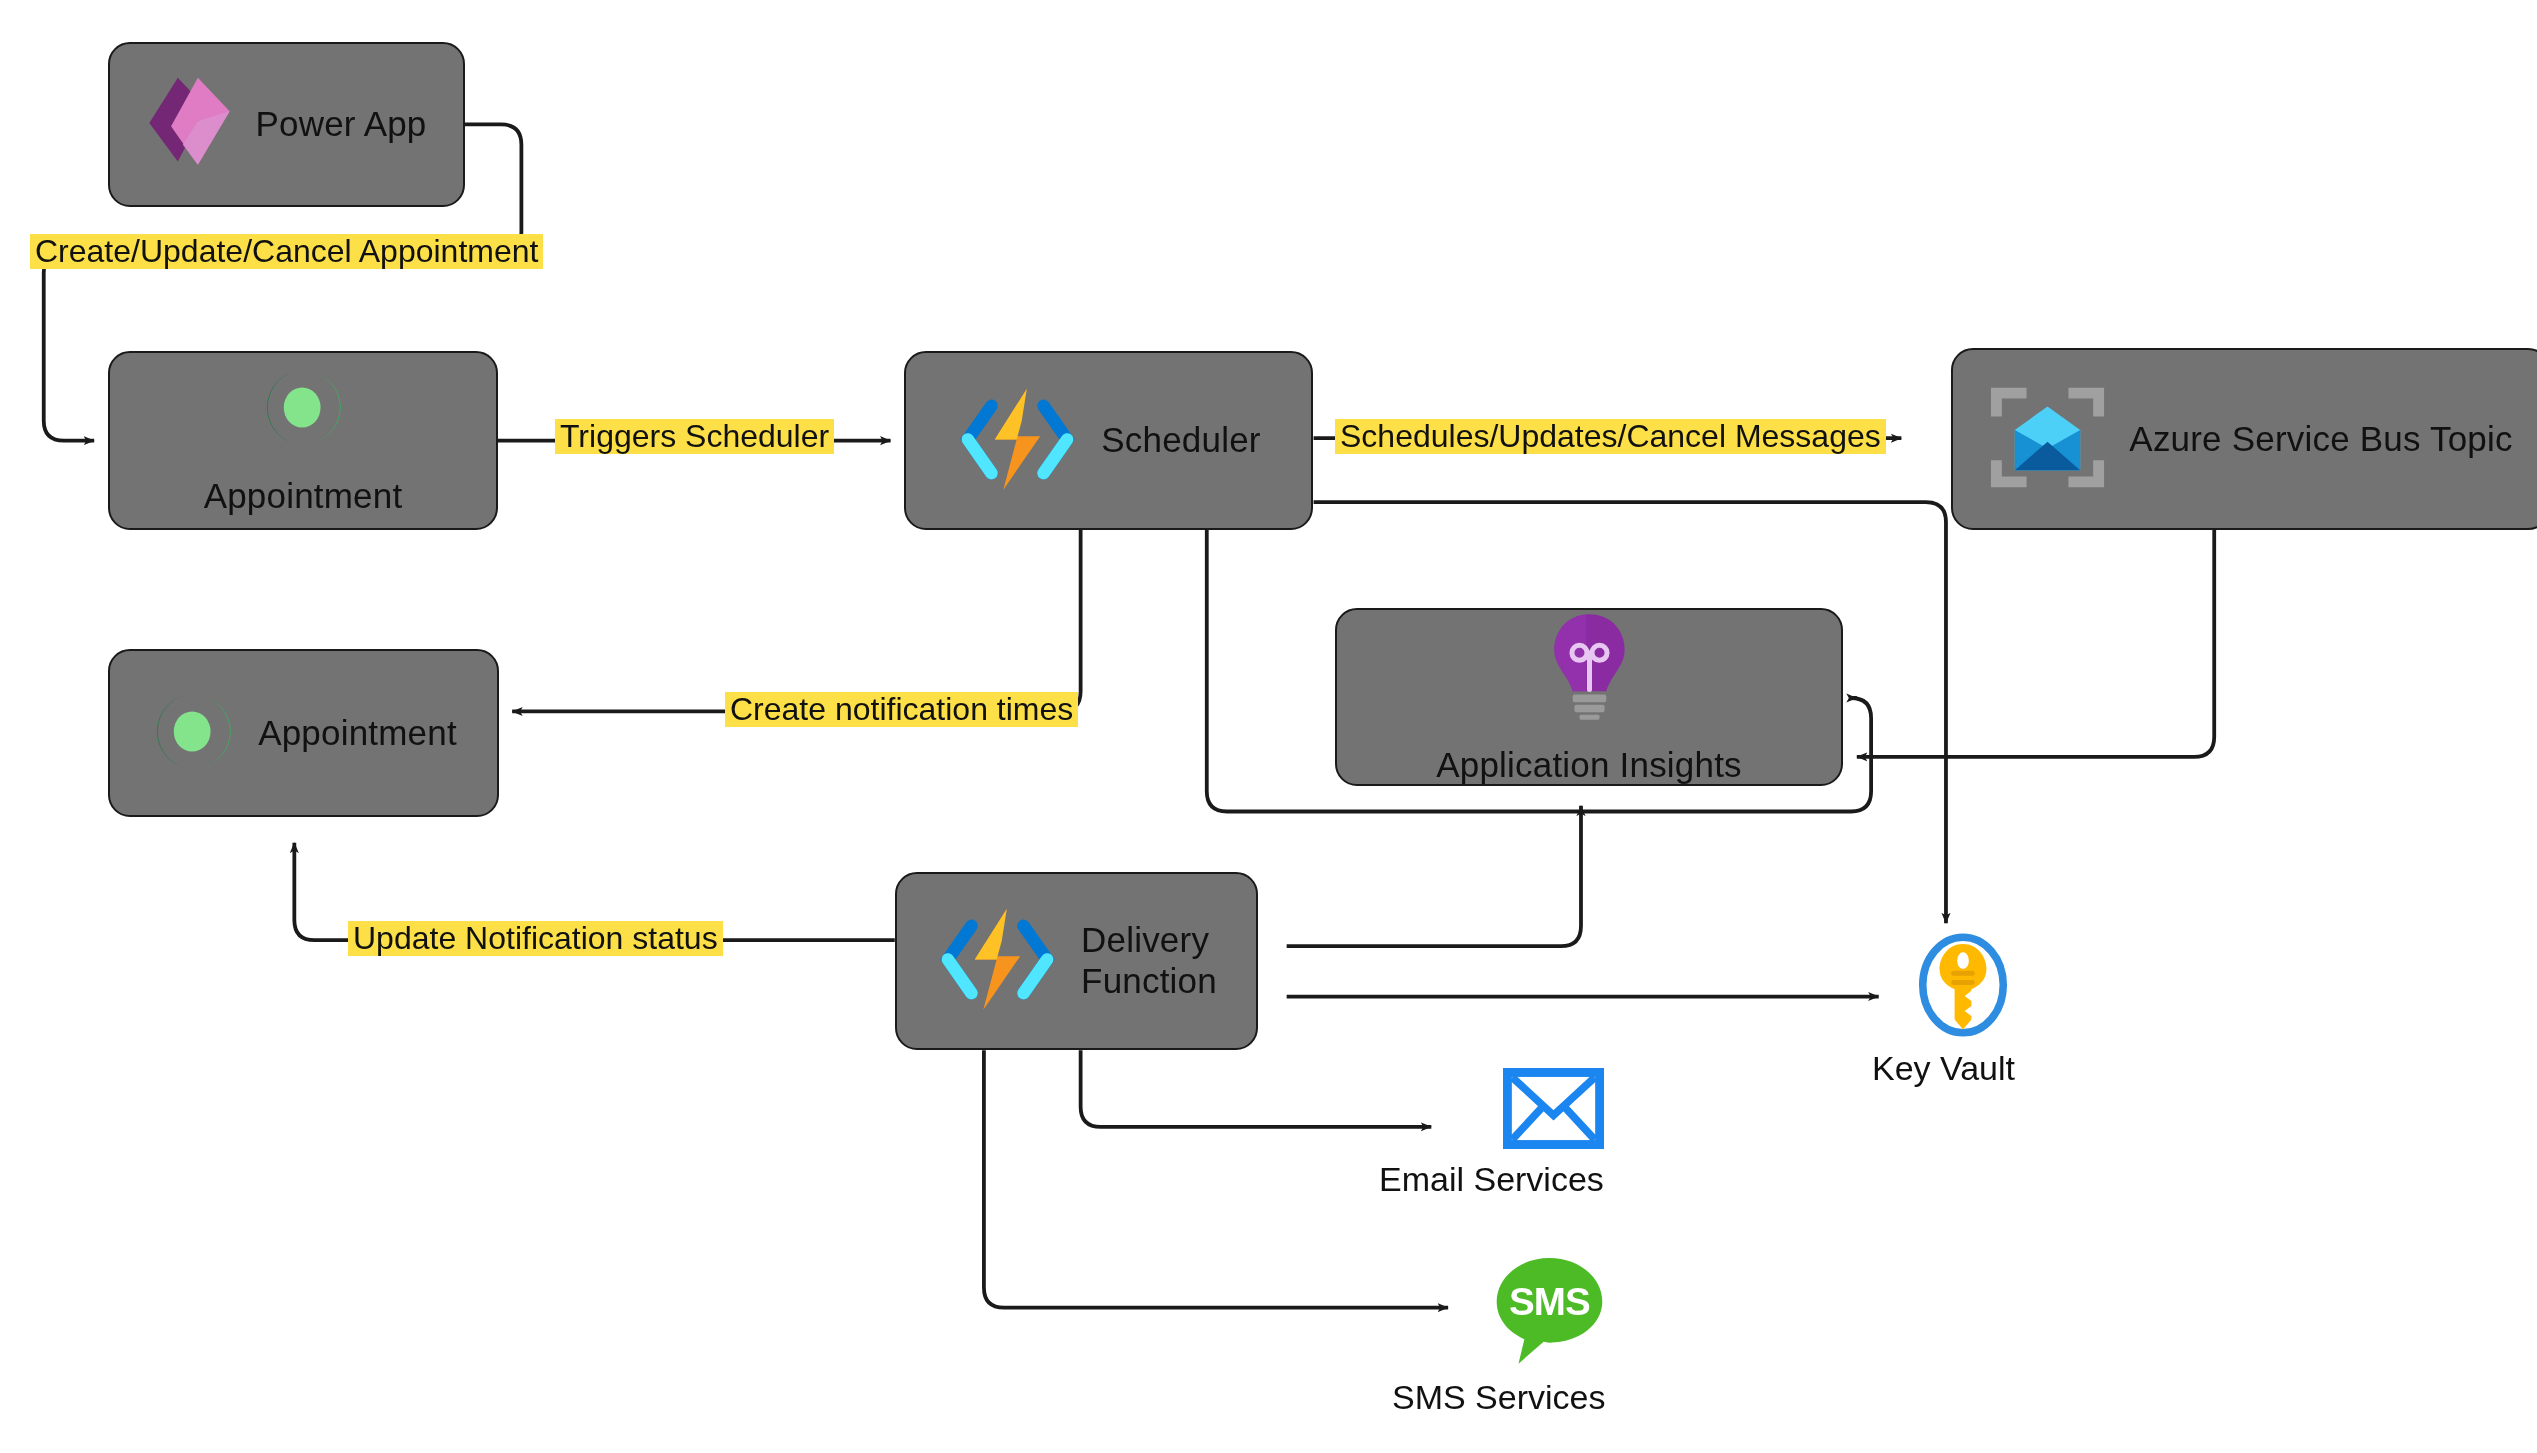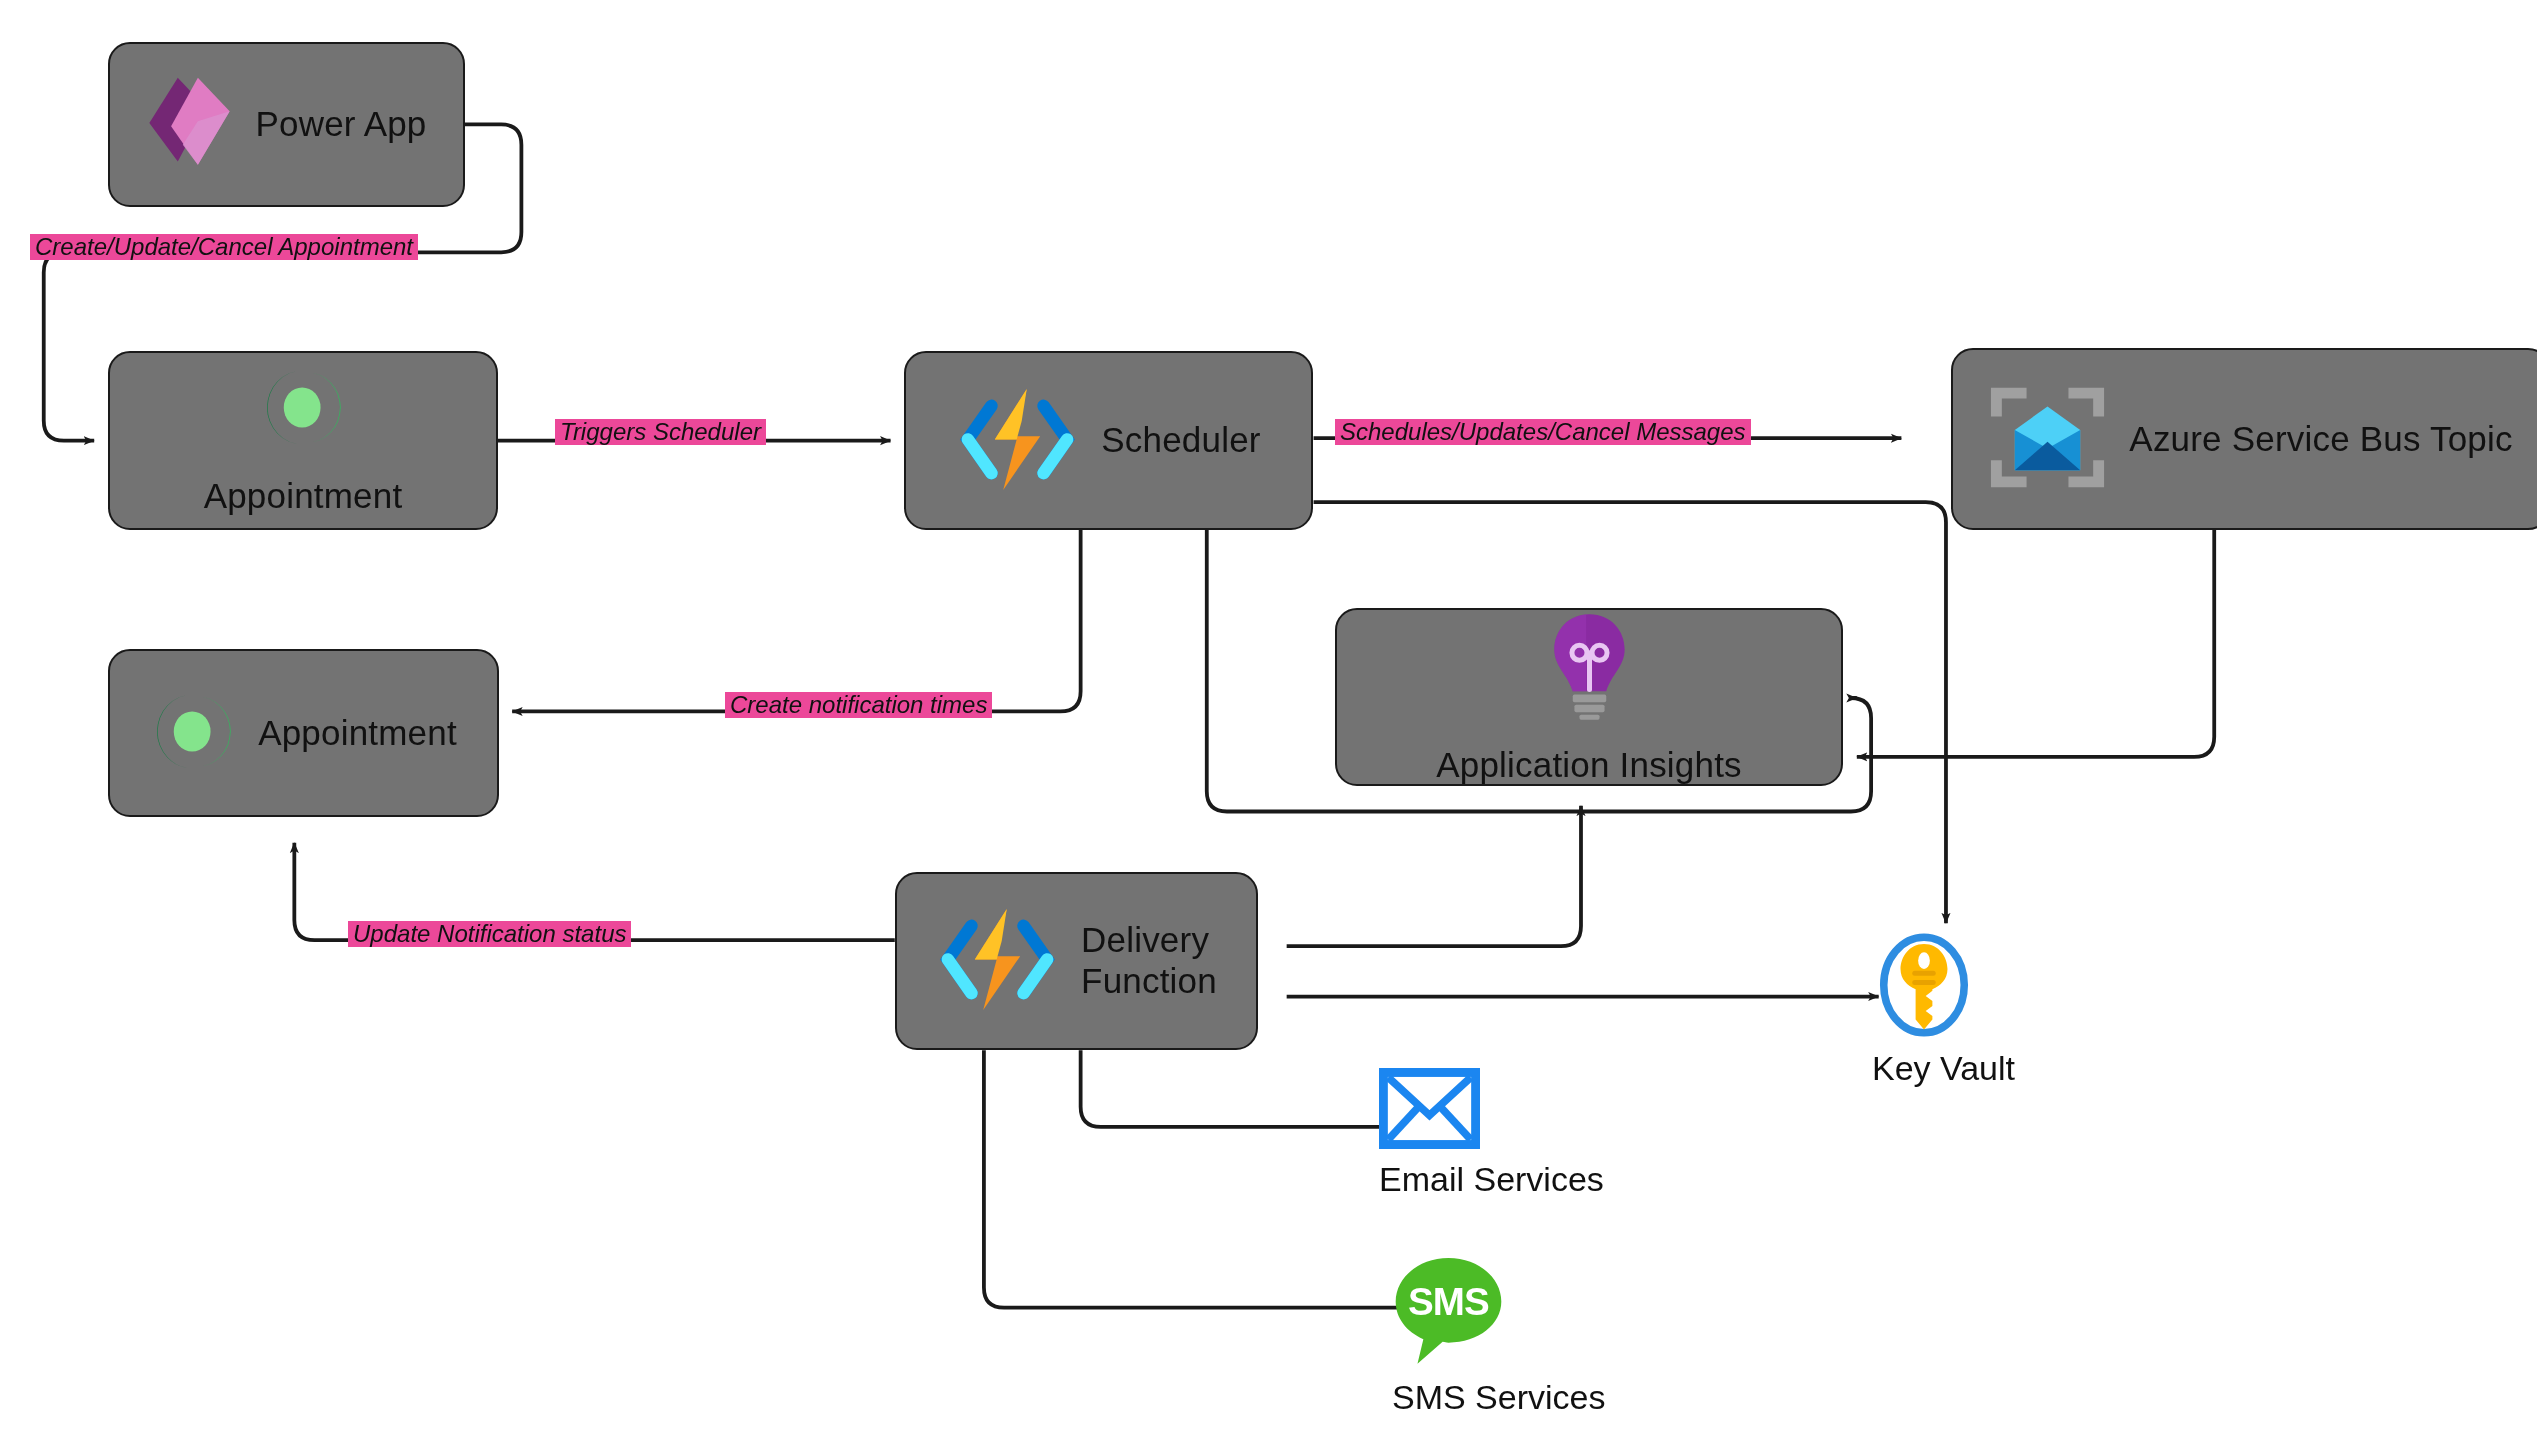--- a/index.html
+++ b/index.html
@@ -48,38 +48,37 @@
     letter-spacing: 0.2px;
   }
   .icon {
     flex: 0 0 auto;
     display: block;
   }
   .bare-node {
     position: absolute;
     display: flex;
     flex-direction: column;
-    align-items: flex-start;
+    align-items: flex-end;
     gap: 8.4px;
   }
   .bare-label {
     font-size: 34px;
     color: #111111;
     white-space: nowrap;
     text-align: center;
   }
   .edge-label {
     position: absolute;
-    font-size: 24px;
+    font-size: 32px;
     color: #111111;
     white-space: nowrap;
-    background: #ec4899;
+    background: #fde047;
     padding: 0 5px;
     line-height: 1.1;
-    font-style: italic;
   }
 </style>
 </head>
 <body>
 
 <div id="canvas">
 
   <svg id="wires" viewBox="0 0 3018 1729" xmlns="http://www.w3.org/2000/svg">
     <defs>
       <marker id="arrow" markerWidth="14" markerHeight="12" refX="12.5" refY="6" orient="auto" markerUnits="userSpaceOnUse">

